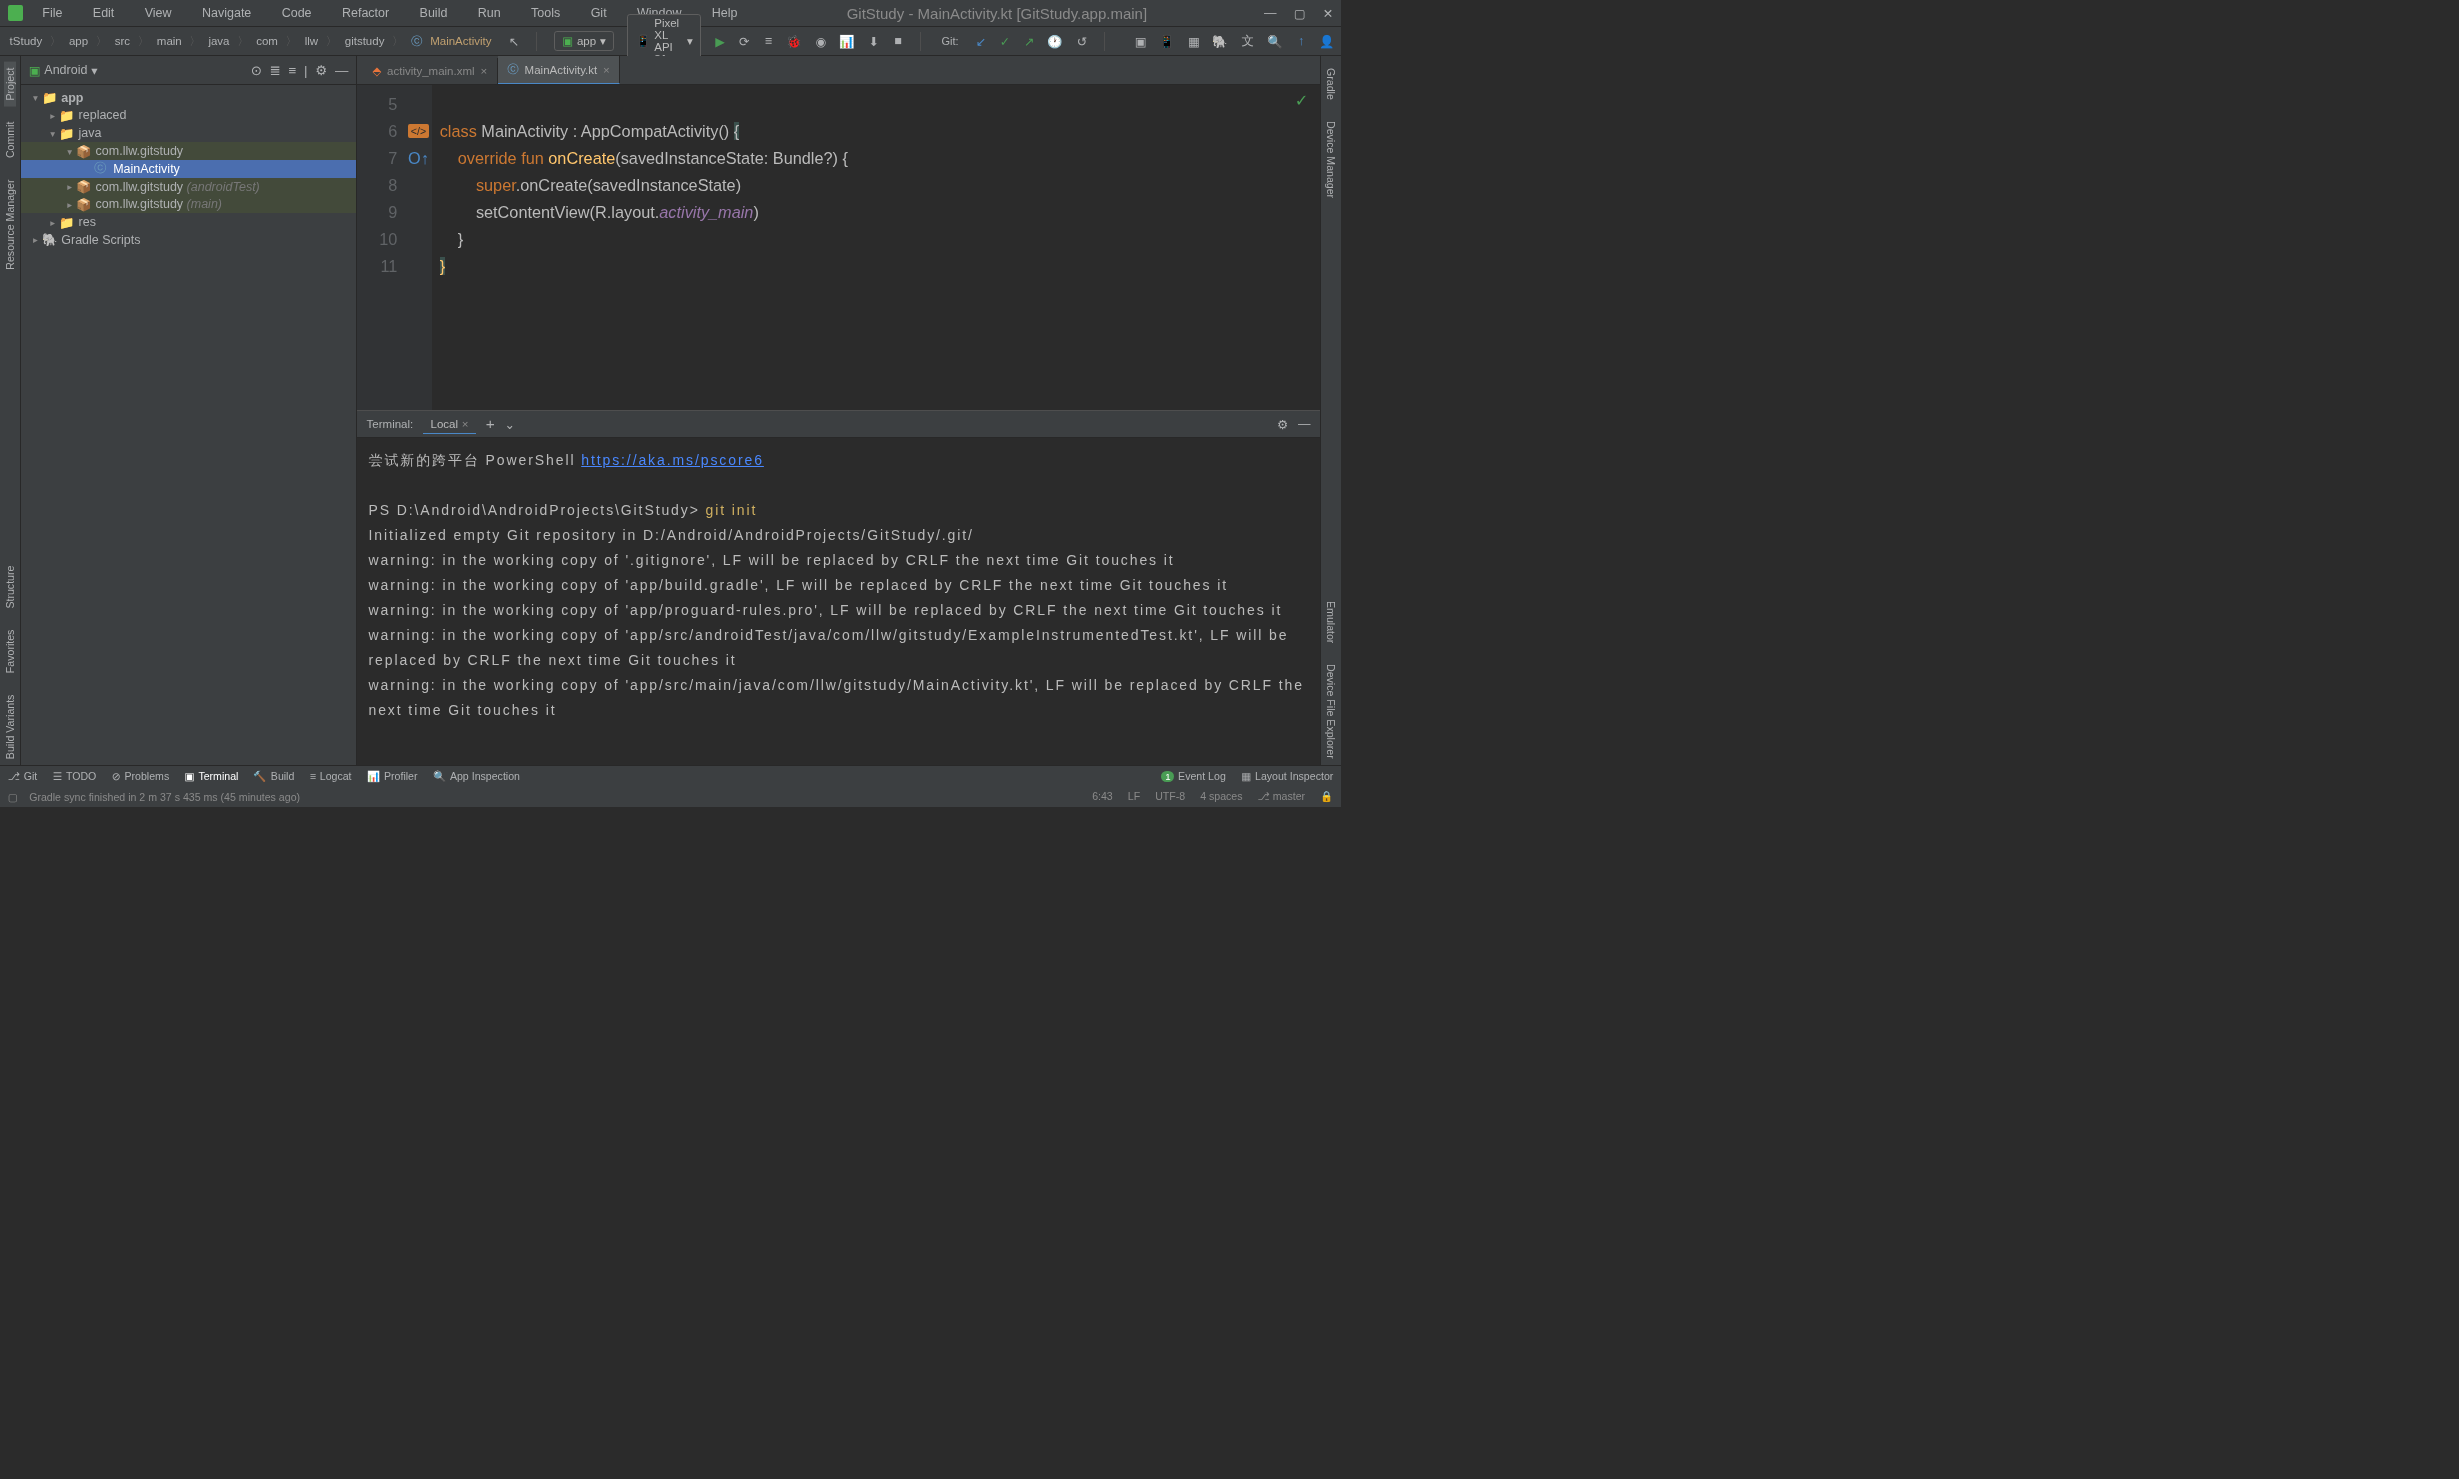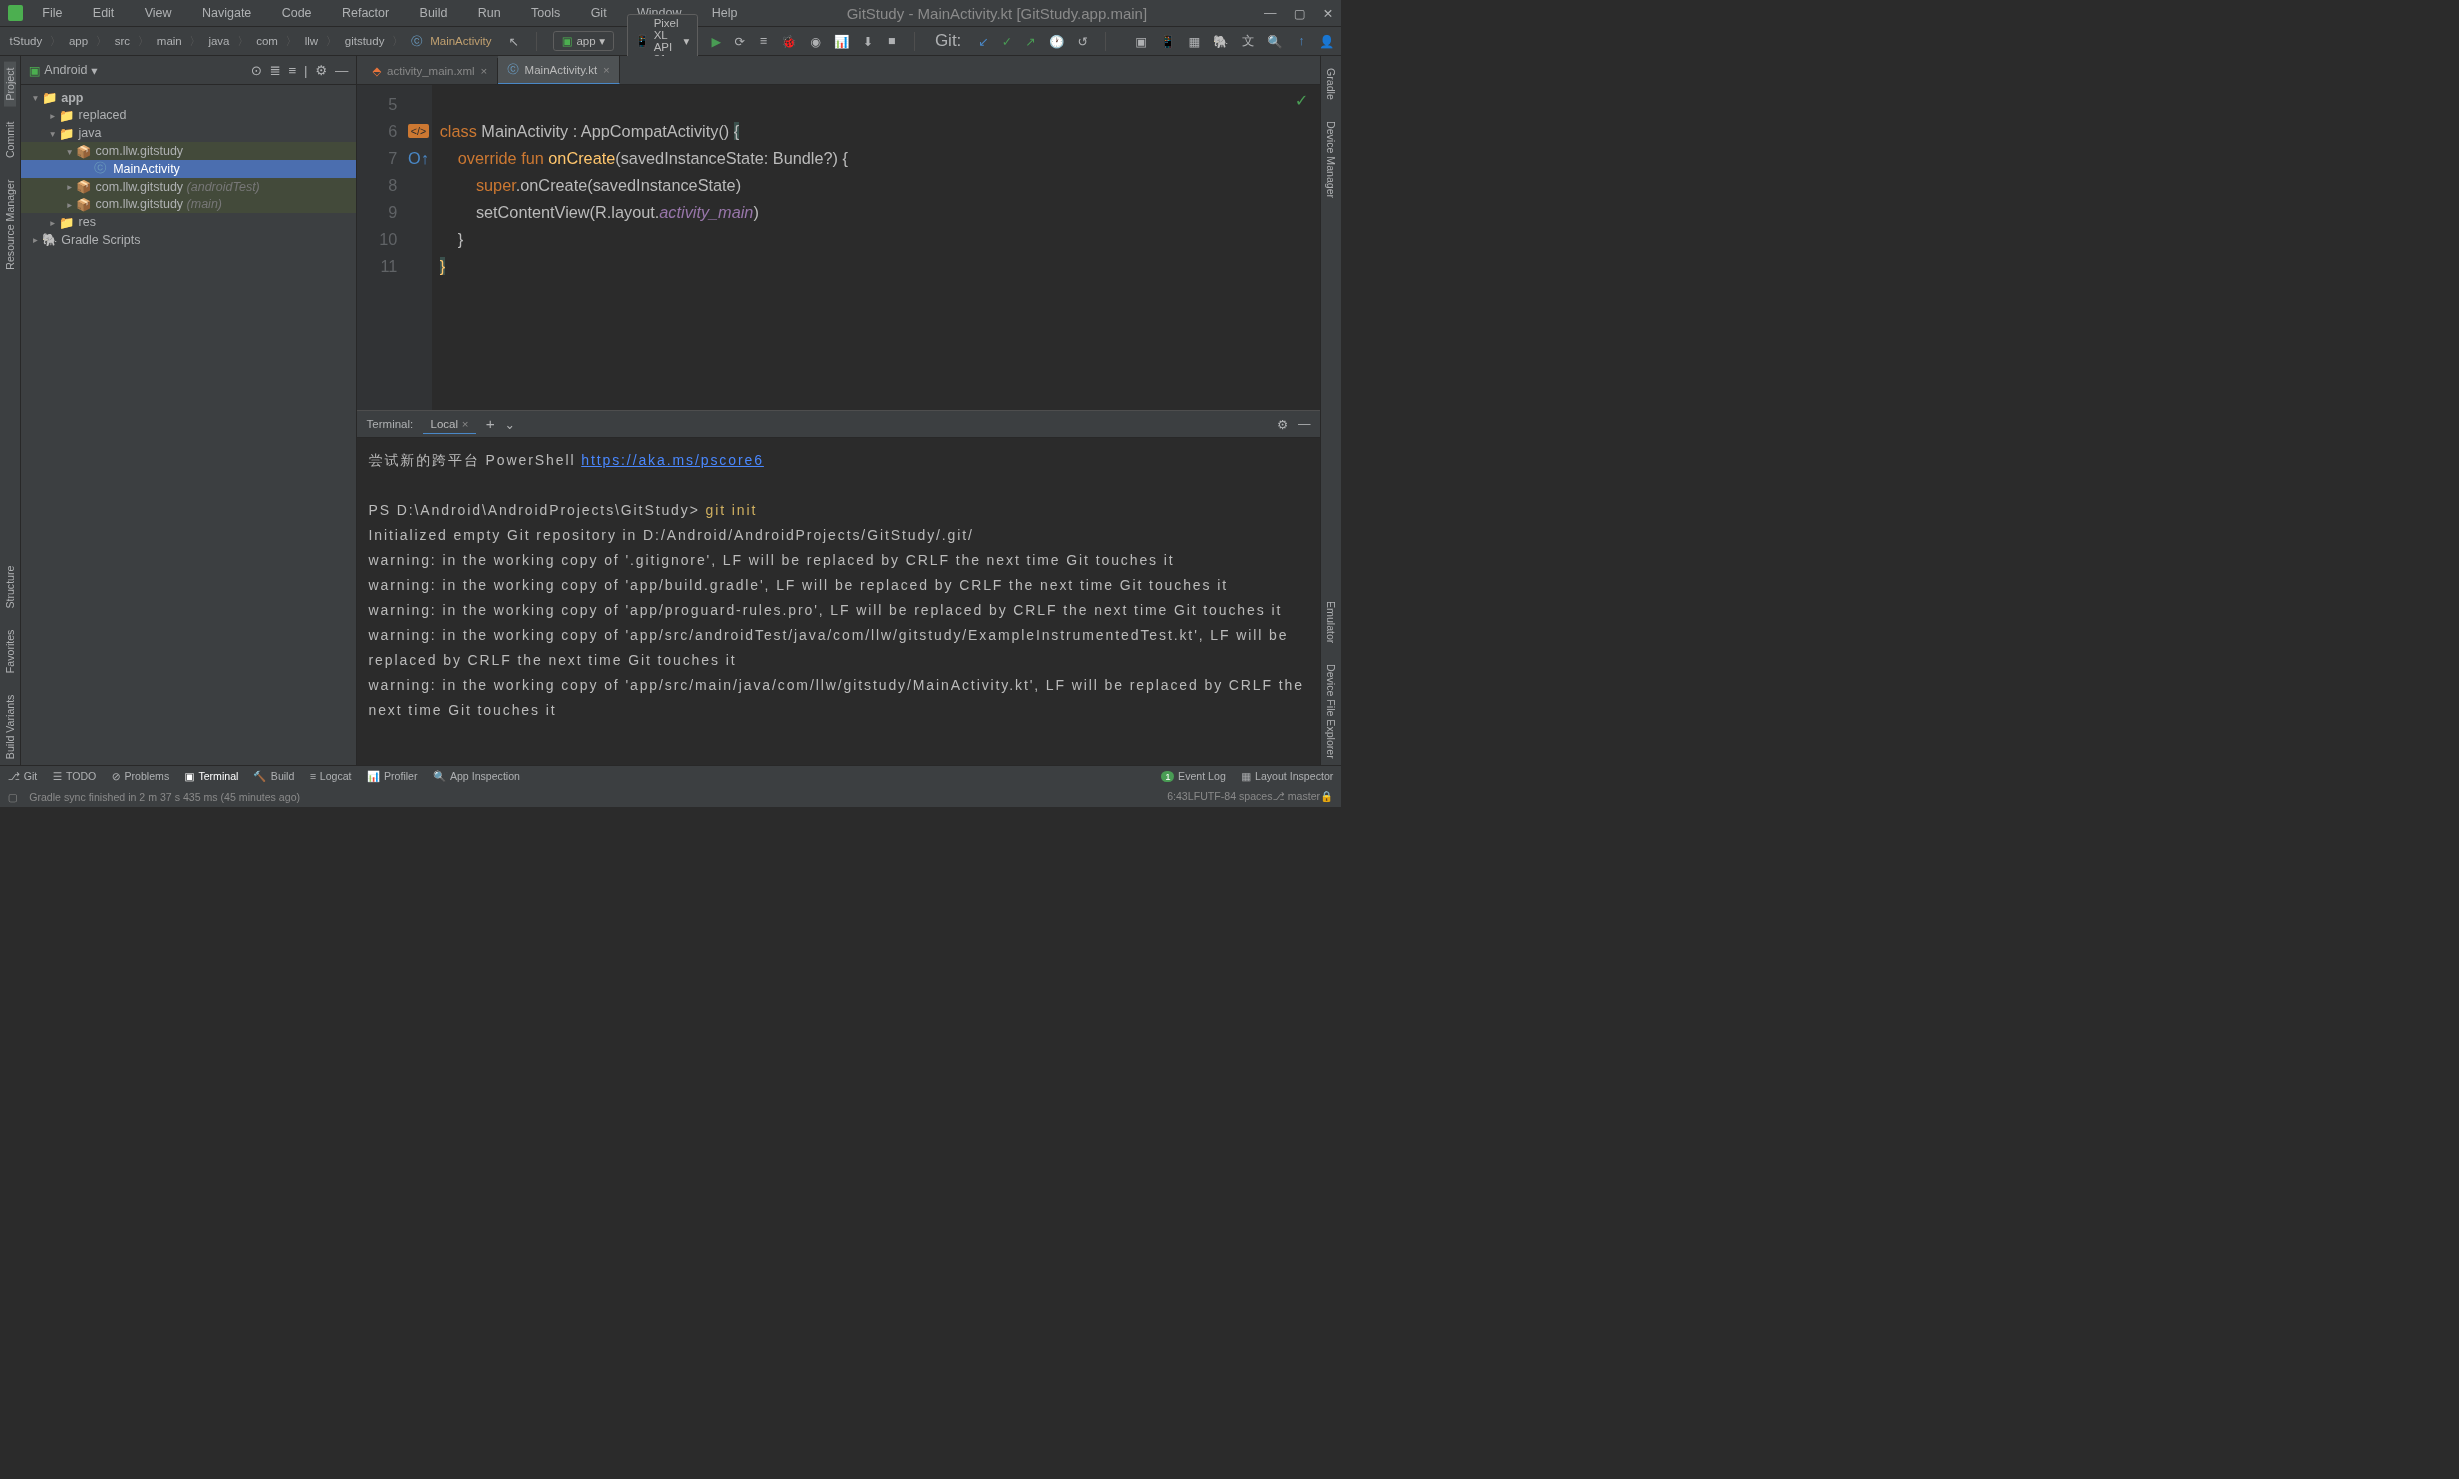--- a/index.html
+++ b/index.html
@@ -14,21 +14,21 @@
 
 .toolbar { height: 29px; background: #3c3f41; display: flex; align-items: center; padding: 0 5.8px; border-bottom: 1px solid #282828; gap: 13px; }
 .breadcrumb { display: flex; align-items: center; font-size: 11.5px; color: #afb1b3; }
 .breadcrumb span { padding: 0 3.8px; }
 .breadcrumb .sep { color: #5e5e5e; }
 .breadcrumb .act { color: #c0a070; }
 .tool-sep { width: 1px; height: 19px; background: #4e4e4e; margin: 0 3.8px; }
 .tool-btn { width: 21px; height: 21px; display: flex; align-items: center; justify-content: center; color: #afb1b3; cursor: pointer; }
 .tool-btn.green { color: #499c54; }
 .select-box { background: #3c3f41; border: 1px solid #5e5e5e; padding: 1.9px 7.7px; border-radius: 2.9px; font-size: 11.5px; color: #bbb; display: flex; align-items: center; gap: 3.8px; }
-.git-label { font-size: 17px; color: #afb1b3; margin: 0 3.8px; }
+.git-label { font-size: 11px; color: #afb1b3; margin: 0 3.8px; }
 .spacer { flex: 1; }
 
 .main-area { display: flex; height: calc(100% - 27px - 29px - 21px - 21px); }
 .left-rail { width: 21px; background: #3c3f41; border-right: 1px solid #282828; display: flex; flex-direction: column; align-items: center; padding-top: 5.8px; gap: 9.6px; }
 .rail-text { writing-mode: vertical-rl; transform: rotate(180deg); font-size: 10.6px; color: #afb1b3; cursor: pointer; padding: 5.8px 0; }
 .rail-text.active { background: #4e5254; }
 
 .project-panel { width: 336px; background: #3c3f41; border-right: 1px solid #282828; display: flex; flex-direction: column; }
 .panel-header { height: 29px; display: flex; align-items: center; padding: 0 7.7px; border-bottom: 1px solid #282828; gap: 5.8px; }
 .panel-title { font-size: 12.5px; color: #afb1b3; flex: 1; display: flex; align-items: center; gap: 3.8px; }
@@ -71,21 +71,21 @@
 .term-tab .close { color: #888; margin-left: 3.8px; }
 .term-body { flex: 1; padding: 9.6px 11.5px; font-family: "Consolas", monospace; font-size: 14px; line-height: 25px; color: #bbb; overflow: hidden; letter-spacing: 1.9px; }
 .term-body a { color: #4a88ff; text-decoration: underline; }
 .term-body .cmd { color: #d0b060; }
 
 .bottom-tabs { height: 21px; background: #3c3f41; border-top: 1px solid #282828; display: flex; align-items: center; padding: 0 7.7px; gap: 15.4px; font-size: 10.6px; color: #afb1b3; }
 .btab { cursor: pointer; display: flex; align-items: center; gap: 3.8px; }
 .btab.active { color: #fff; }
 
 .status-bar { height: 21px; background: #3c3f41; display: flex; align-items: center; padding: 0 7.7px; font-size: 10.6px; color: #8a8a8a; gap: 11.5px; }
-.status-bar .right { margin-left: auto; display: flex; gap: 0; }
+.status-bar .right { margin-left: auto; display: flex; gap: 15px; }
 </style>
 </head>
 <body>
 
 <div class="titlebar">
   <div class="logo"></div>
   <div class="menu">
     <span class="menu-item">File</span>
     <span class="menu-item">Edit</span>
     <span class="menu-item">View</span>

